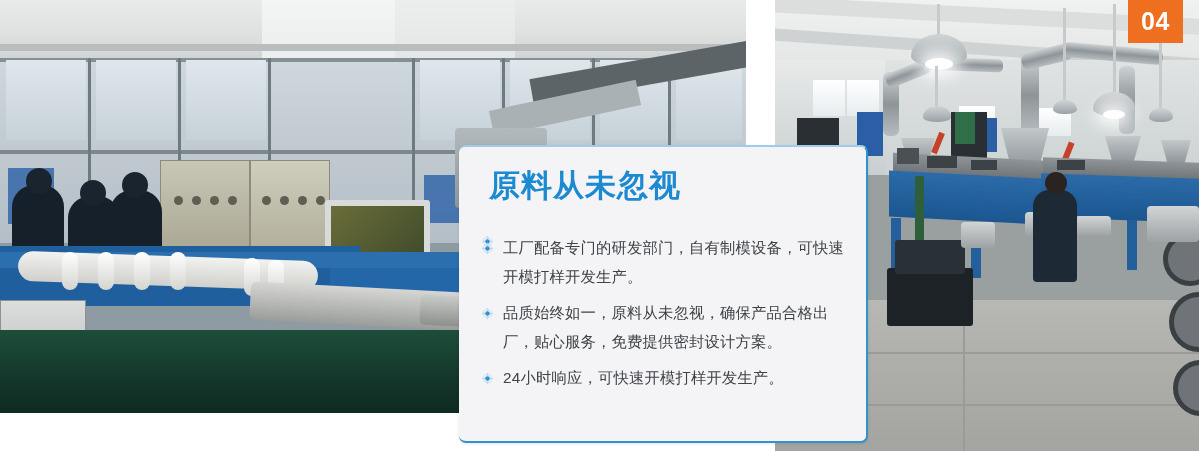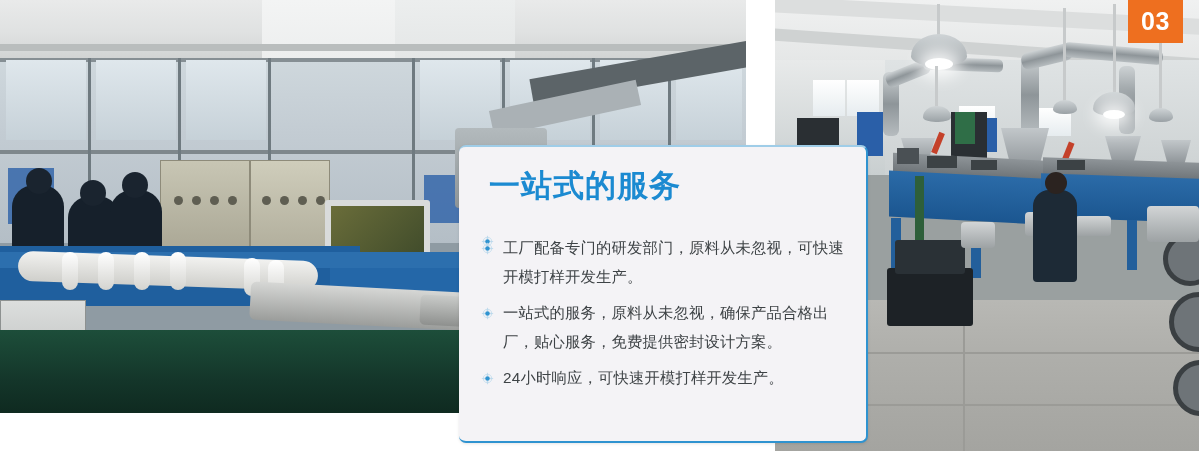--- a/index.html
+++ b/index.html
@@ -289,57 +289,57 @@
     <div class="ph R-worker noclick" style="left:258px;top:190px;width:44px;height:92px;"></div>
     <div class="ph noclick" style="left:270px;top:172px;width:22px;height:22px;border-radius:50%;background:#2b2320;"></div>
 
     <div class="ph R-coil noclick" style="left:388px;top:232px;width:54px;height:54px;"></div>
     <div class="ph R-coil noclick" style="left:394px;top:292px;width:60px;height:60px;"></div>
     <div class="ph R-coil noclick" style="left:398px;top:360px;width:56px;height:56px;"></div>
     <div class="ph R-metal noclick" style="left:372px;top:206px;width:52px;height:36px;"></div>
   </div>
 
   <div class="badge">
-    <span>03</span>
+    <span>04</span>
   </div>
 
   <div class="card">
-    <div class="card-title">一站式的服务</div>
+    <div class="card-title">原料从未忽视</div>
     <div class="bullets">
       <div class="bullet">
         <svg class="bullet-icon" viewBox="0 0 20 20">
           <path d="M10 0.5 L11.6 5 L10 6.4 L8.4 5 Z" fill="#bcd9ec"></path>
           <path d="M10 19.5 L8.4 15 L10 13.6 L11.6 15 Z" fill="#bcd9ec"></path>
           <path d="M0.5 10 L5 8.4 L6.4 10 L5 11.6 Z" fill="#bcd9ec"></path>
           <path d="M19.5 10 L15 11.6 L13.6 10 L15 8.4 Z" fill="#bcd9ec"></path>
           <circle cx="10" cy="10" r="6.6" fill="none" stroke="#bcd9ec" stroke-width="1.1"></circle>
           <circle cx="10" cy="10" r="3.5" fill="#2f93d0"></circle>
         </svg>
       </div>
       <div class="bullet">
         <svg class="bullet-icon" viewBox="0 0 20 20">
           <path d="M10 0.5 L11.6 5 L10 6.4 L8.4 5 Z" fill="#bcd9ec"></path>
           <path d="M10 19.5 L8.4 15 L10 13.6 L11.6 15 Z" fill="#bcd9ec"></path>
           <path d="M0.5 10 L5 8.4 L6.4 10 L5 11.6 Z" fill="#bcd9ec"></path>
           <path d="M19.5 10 L15 11.6 L13.6 10 L15 8.4 Z" fill="#bcd9ec"></path>
           <circle cx="10" cy="10" r="6.6" fill="none" stroke="#bcd9ec" stroke-width="1.1"></circle>
           <circle cx="10" cy="10" r="3.5" fill="#2f93d0"></circle>
         </svg>
-        <span>工厂配备专门的研发部门，原料从未忽视，可快速开模打样开发生产。</span>
+        <span>工厂配备专门的研发部门，自有制模设备，可快速开模打样开发生产。</span>
       </div>
       <div class="bullet">
         <svg class="bullet-icon" viewBox="0 0 20 20">
           <path d="M10 0.5 L11.6 5 L10 6.4 L8.4 5 Z" fill="#bcd9ec"></path>
           <path d="M10 19.5 L8.4 15 L10 13.6 L11.6 15 Z" fill="#bcd9ec"></path>
           <path d="M0.5 10 L5 8.4 L6.4 10 L5 11.6 Z" fill="#bcd9ec"></path>
           <path d="M19.5 10 L15 11.6 L13.6 10 L15 8.4 Z" fill="#bcd9ec"></path>
           <circle cx="10" cy="10" r="6.6" fill="none" stroke="#bcd9ec" stroke-width="1.1"></circle>
           <circle cx="10" cy="10" r="3.5" fill="#2f93d0"></circle>
         </svg>
-        <span>一站式的服务，原料从未忽视，确保产品合格出厂，贴心服务，免费提供密封设计方案。</span>
+        <span>品质始终如一，原料从未忽视，确保产品合格出厂，贴心服务，免费提供密封设计方案。</span>
       </div>
       <div class="bullet">
         <svg class="bullet-icon" viewBox="0 0 20 20">
           <path d="M10 0.5 L11.6 5 L10 6.4 L8.4 5 Z" fill="#bcd9ec"></path>
           <path d="M10 19.5 L8.4 15 L10 13.6 L11.6 15 Z" fill="#bcd9ec"></path>
           <path d="M0.5 10 L5 8.4 L6.4 10 L5 11.6 Z" fill="#bcd9ec"></path>
           <path d="M19.5 10 L15 11.6 L13.6 10 L15 8.4 Z" fill="#bcd9ec"></path>
           <circle cx="10" cy="10" r="6.6" fill="none" stroke="#bcd9ec" stroke-width="1.1"></circle>
           <circle cx="10" cy="10" r="3.5" fill="#2f93d0"></circle>
         </svg>

